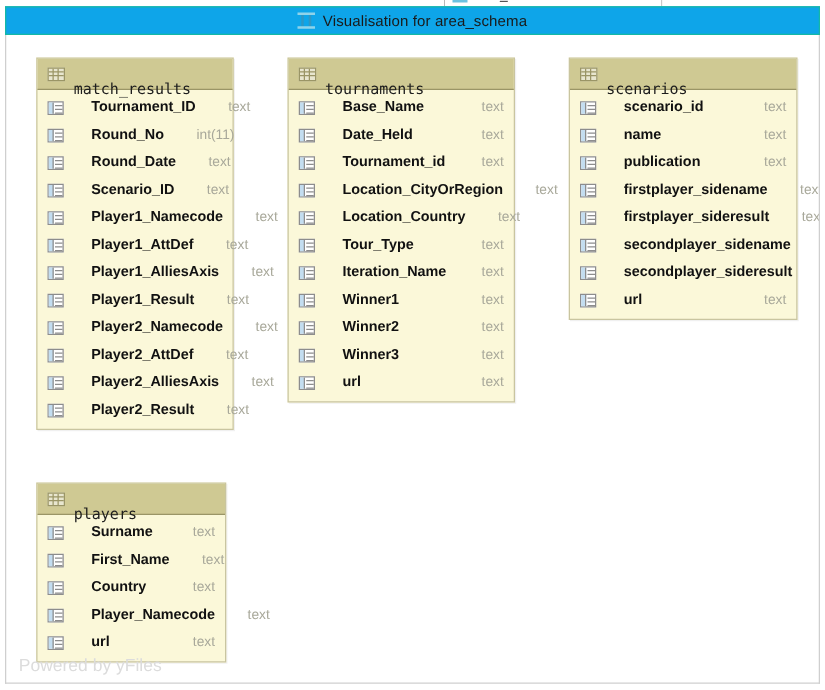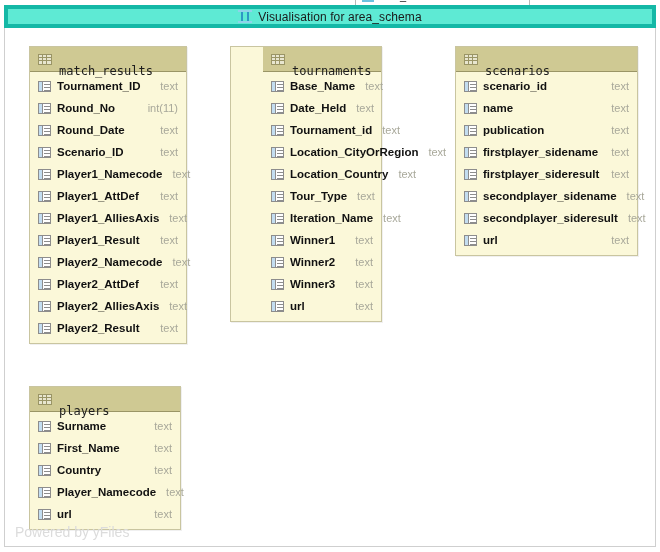--- a/index.html
+++ b/index.html
@@ -43,22 +43,22 @@
     width: 12px; height: 12px;
     background: #6cc2e0;
     flex: 0 0 auto;
   }
 
   
   .panel-header {
     position: absolute;
     left: 4px; top: 5px;
     width: 652px; height: 23px;
-    background: #5eead4;
-    border: 4px solid #14b8a6;
+    background: #0ea5e9;
+    border: 1px solid #14b8a6;
     box-sizing: border-box;
     display: flex;
     align-items: center;
     justify-content: center;
     gap: 6px;
   }
   .panel-header .title {
     font-size: 12px;
     color: #1a1a1a;
     letter-spacing: 0.1px;
@@ -142,21 +142,21 @@
   }
 
   .entity-rows { padding: 3px 0 4px 0; }
 
   .row {
     height: 22px;
     display: flex;
     align-items: center;
     padding: 0 8px 0 8px;
     box-sizing: border-box;
-    gap: 6px;
+    gap: 22px;
   }
   .col-icon {
     width: 13px; height: 11px;
     flex: 0 0 auto;
     position: relative;
     background: #ffffff;
     border: 1px solid #8d8d8d;
     box-sizing: border-box;
   }
   .col-icon .seg {
@@ -347,21 +347,21 @@
               <span class="seg"></span>
               <span class="ln ln1"></span>
               <span class="ln ln2"></span>
               <span class="ln ln3"></span>
             </span>
             <span class="col-name">Player2_Result</span>
             <span class="col-type">text</span>
           </div>
         </div>
       </div>
-      <div class="entity" style="left: 225px; top: 18px; width: 152px; padding-left: 32px;">
+      <div class="entity" style="left: 225px; top: 18px; width: 182px;">
         <div class="entity-header">
           <span class="tbl-icon"></span>
           <span class="entity-title">tournaments</span>
         </div>
         <div class="entity-rows">
           <div class="row">
             <span class="col-icon">
               <span class="seg"></span>
               <span class="ln ln1"></span>
               <span class="ln ln2"></span>

